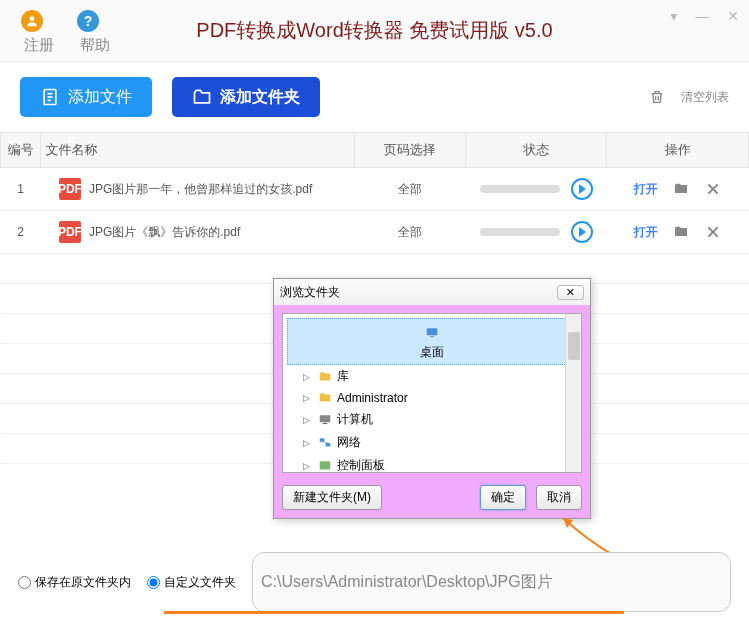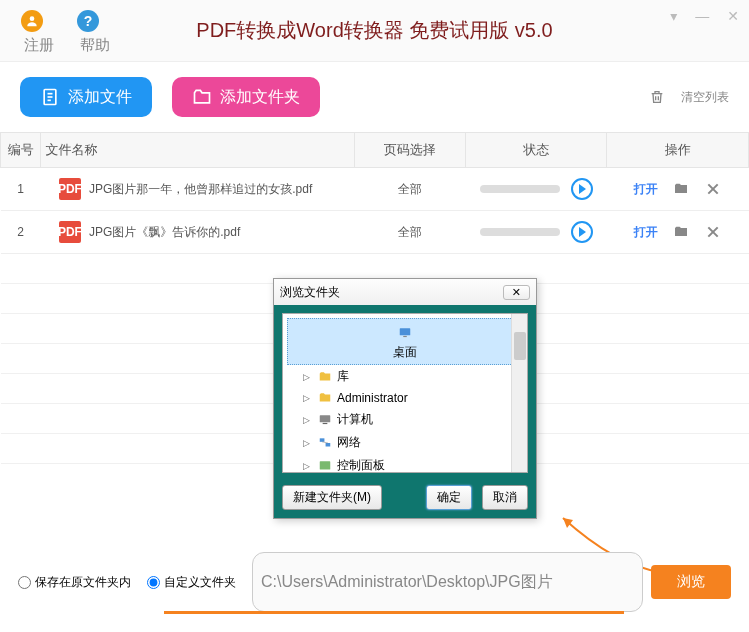--- a/index.html
+++ b/index.html
@@ -11,23 +11,23 @@
     .tb-icon { width: 22px; height: 22px; border-radius: 50%; display: flex; align-items: center; justify-content: center; color: #fff; font-size: 14px; margin-top: 4px; }
     .tb-icon.reg { background: #f39c12; }
     .tb-icon.help { background: #3498db; font-weight: bold; }
     .tb-label { color: #888; font-size: 15px; margin-top: 4px; margin-left: 14px; }
     .app-title { position: absolute; left: 50%; transform: translateX(-50%); color: #7f1d1d; font-size: 20px; }
     .win-ctrls { position: absolute; right: 10px; top: 8px; display: flex; gap: 18px; }
     .win-ctrl { color: #bbb; cursor: pointer; font-size: 14px; }
     
     
     .toolbar { height: 70px; display: flex; align-items: center; padding: 0 20px; gap: 20px; }
-    .btn-primary { height: 40px; padding: 0 20px; border-radius: 10px; border: none; display: flex; align-items: center; gap: 8px; color: #fff; font-size: 16px; cursor: pointer; }
+    .btn-primary { height: 40px; padding: 0 20px; border-radius: 5px; border: none; display: flex; align-items: center; gap: 8px; color: #fff; font-size: 16px; cursor: pointer; }
     .btn-blue { background: #2196f3; }
-    .btn-orange { background: #ec4899; }
+    .btn-orange { background: #1d4ed8; font-weight: bold; }
     .btn-icon { width: 20px; height: 20px; }
     .clear-list { margin-left: auto; display: flex; align-items: center; gap: 16px; color: #888; cursor: pointer; font-family: Liberation Serif, serif; }
     .trash-icon { width: 16px; height: 18px; }
     
     
     .table { width: 100%; border-collapse: collapse; }
     .table th { background: #f7f7f7; border: 1px solid #e5e5e5; padding: 8px 4px; font-weight: normal; color: #555; font-size: 13px; }
     .table td { border-bottom: 1px solid #eee; padding: 10px 4px; color: #555; text-align: center; }
     .col-num { width: 40px; font-family: Liberation Mono, monospace; }
     .col-name { width: 310px; text-align: left !important; }
@@ -38,21 +38,21 @@
     .pdf-badge { width: 22px; height: 22px; background: #e74c3c; color: #fff; font-size: 12px; font-weight: bold; display: flex; align-items: center; justify-content: center; border-radius: 2px; }
     .progress { width: 80px; height: 8px; background: #ddd; border-radius: 4px; display: inline-block; vertical-align: middle; }
     .play-btn { width: 22px; height: 22px; border: 2px solid #2196f3; border-radius: 50%; display: inline-flex; align-items: center; justify-content: center; margin-left: 8px; cursor: pointer; vertical-align: middle; }
     .play-tri { width: 0; height: 0; border-left: 7px solid #2196f3; border-top: 5px solid transparent; border-bottom: 5px solid transparent; margin-left: 2px; }
     .ops-cell { display: flex; align-items: center; justify-content: center; gap: 14px; }
     .op-open { color: #3b82f6; cursor: pointer; font-weight: bold; }
     .folder-icon, .x-icon { width: 18px; height: 16px; cursor: pointer; }
     .empty-row td { height: 30px; border-bottom: 1px solid #f0f0f0; }
     
     
-    .dialog { position: absolute; left: 273px; top: 278px; width: 264px; background: #0f766e; border: 1px solid #999; box-shadow: 2px 2px 8px rgba(0,0,0,0.2); }
+    .dialog { position: absolute; left: 273px; top: 278px; width: 318px; background: #f0abfc; border: 1px solid #999; box-shadow: 2px 2px 8px rgba(0,0,0,0.2); }
     .dlg-title { height: 26px; display: flex; align-items: center; justify-content: space-between; padding: 0 6px; background: linear-gradient(#fdfdfd,#f0f0f0); font-size: 12px; }
     .dlg-close { border: 1px solid #bbb; border-radius: 3px; padding: 0 8px; font-size: 11px; cursor: pointer; background: linear-gradient(#fff,#eee); }
     .dlg-body { padding: 8px; }
     .tree-box { border: 1px solid #aaa; background: #fff; height: 160px; position: relative; padding: 4px; }
     .tree-scroll { position: absolute; right: 0; top: 0; width: 16px; height: 100%; background: #f0f0f0; border-left: 1px solid #ddd; }
     .tree-thumb { position: absolute; top: 18px; left: 2px; width: 12px; height: 28px; background: #ccc; border-radius: 2px; }
     .tree-node { display: flex; align-items: center; gap: 4px; padding: 3px 2px; font-size: 12px; }
     .tree-node.selected { background: #cce8ff; border: 1px dotted #5a9fd4; flex-direction: column; }
     .tree-exp { width: 10px; color: #666; font-size: 9px; }
     .tree-ic { width: 16px; height: 14px; }
@@ -288,15 +288,14 @@
 <div class="bottombar">
   <label class="radio-grp">
     <input type="radio" class="radio" name="save" style="">
     <span>保存在原文件夹内</span>
   </label>
   <label class="radio-grp">
     <input type="radio" class="radio" name="save" checked="" style="">
     <span>自定义文件夹</span>
   </label>
   <input class="path-input" value="C:\Users\Administrator\Desktop\JPG图片" style="">
-  <button class="browse-btn">浏览</button>
 </div>
 <div class="annot-underline"></div>
 
 </body></html>

